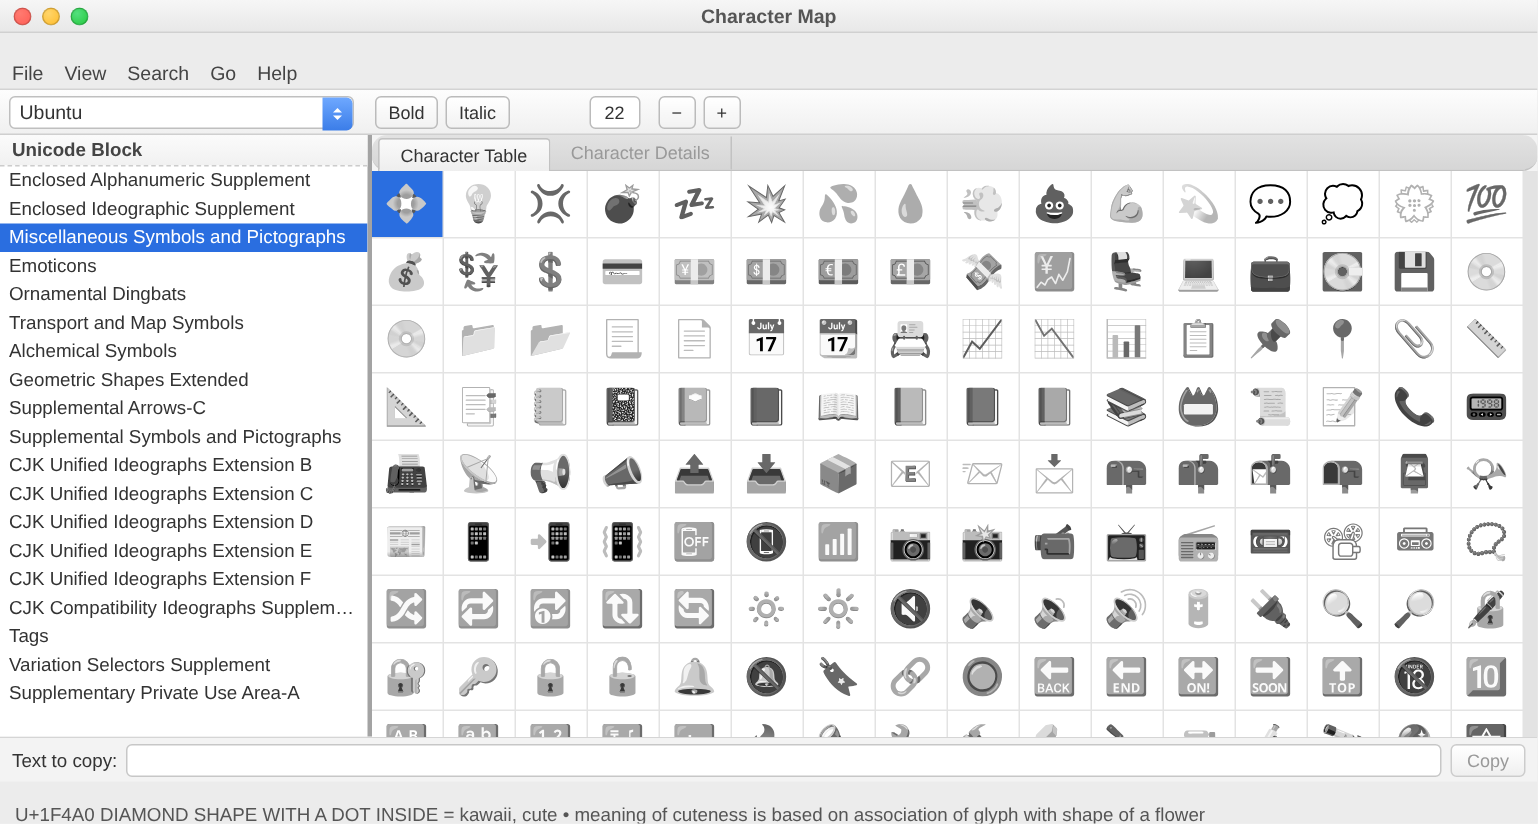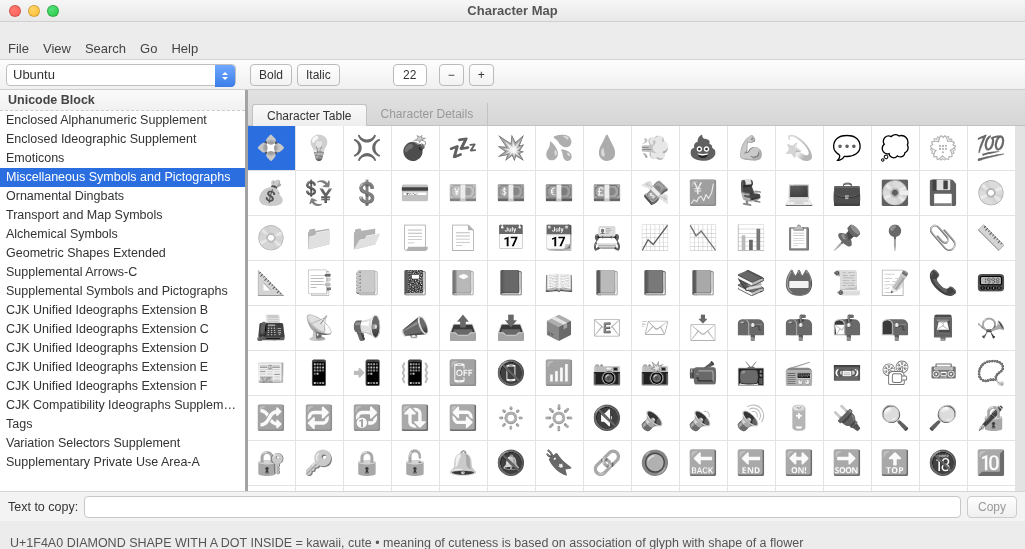--- a/index.html
+++ b/index.html
@@ -26,21 +26,21 @@
   .sizebox{height:22px;width:34px;background:#fff;border:1px solid #bbb;border-radius:4px;font-size:12px;text-align:center;display:flex;align-items:center;justify-content:center;margin-left:48px;}
   
   .main { display:flex; height:401px; background:#f4f4f4;}
   .sidebar { width:248px; background:#fff; border-right:3px solid #a3a3a3; display:flex; flex-direction:column;}
   .sb-head { padding:3px 8px; font-size:12.5px; font-weight:bold; border-bottom:1px dashed #ccc; color:#444; background:linear-gradient(#fbfbfb,#f1f1f1);}
   .sb-list { flex:1; overflow:hidden;}
   .sb-item { height:19px; line-height:19px; padding:0 6px; font-size:12.5px; color:#333; white-space:nowrap; overflow:hidden; text-overflow:ellipsis;}
   .sb-item.selected { background:#2a6ee0; color:#fff;}
   
   .right { flex:1; display:flex; flex-direction:column; min-width:0;}
-  .tabbar { height:36px; background:linear-gradient(#e2e2e2,#d6d6d6); border-bottom:1px solid #c2c2c2; display:flex; align-items:flex-end;}
+  .tabbar { height:24px; background:linear-gradient(#e2e2e2,#d6d6d6); border-bottom:1px solid #c2c2c2; display:flex; align-items:flex-end;border-radius:10px;}
   .tab { height:22px; padding:0 14px; font-size:12px; display:flex; align-items:center; color:#999; border-right:1px solid #c2c2c2;}
   .tab.active { background:linear-gradient(#fafafa,#eee); color:#333; border-top:1px solid #c2c2c2; border-left:1px solid #c2c2c2; border-right:1px solid #c2c2c2; border-radius:3px 3px 0 0; margin-left:4px; margin-bottom:-1px;}
   .gridwrap { flex:1; background:#fbfbfb; overflow:auto; position:relative;}
   .grid { display:grid; grid-template-columns: repeat(16, 47px); grid-auto-rows:44px; background:#e3e3e3; gap:1px; border-right:1px solid #e3e3e3; border-bottom:1px solid #e3e3e3;}
   .cell { background:#fff; display:flex; align-items:center; justify-content:center; font-size:24px; color:#777; filter:grayscale(100%);}
   .cell.sel { background:#2a6ee0; color:#fff; filter:none;}
   .cell.sel span{filter:grayscale(100%) brightness(1.3);}
   
   .gridwrap::-webkit-scrollbar{width:14px;background:#eee;}
   .gridwrap::-webkit-scrollbar-thumb{background:#c3c3c3;border-radius:7px;border:3px solid #eee;}
@@ -85,22 +85,22 @@
   <div class="tbtn" style="min-width:22px">−</div>
   <div class="tbtn" style="min-width:22px">+</div>
 </div>
 
 <div class="main">
   <div class="sidebar">
     <div class="sb-head">Unicode Block</div>
     <div class="sb-list" id="sb-list">
         <div class="sb-item">Enclosed Alphanumeric Supplement</div>
         <div class="sb-item">Enclosed Ideographic Supplement</div>
+        <div class="sb-item selected">Miscellaneous Symbols and Pictographs</div>
         <div class="sb-item">Emoticons</div>
-        <div class="sb-item selected">Miscellaneous Symbols and Pictographs</div>
         <div class="sb-item">Ornamental Dingbats</div>
         <div class="sb-item">Transport and Map Symbols</div>
         <div class="sb-item">Alchemical Symbols</div>
         <div class="sb-item">Geometric Shapes Extended</div>
         <div class="sb-item">Supplemental Arrows-C</div>
         <div class="sb-item">Supplemental Symbols and Pictographs</div>
         <div class="sb-item">CJK Unified Ideographs Extension B</div>
         <div class="sb-item">CJK Unified Ideographs Extension C</div>
         <div class="sb-item">CJK Unified Ideographs Extension D</div>
         <div class="sb-item">CJK Unified Ideographs Extension E</div>

